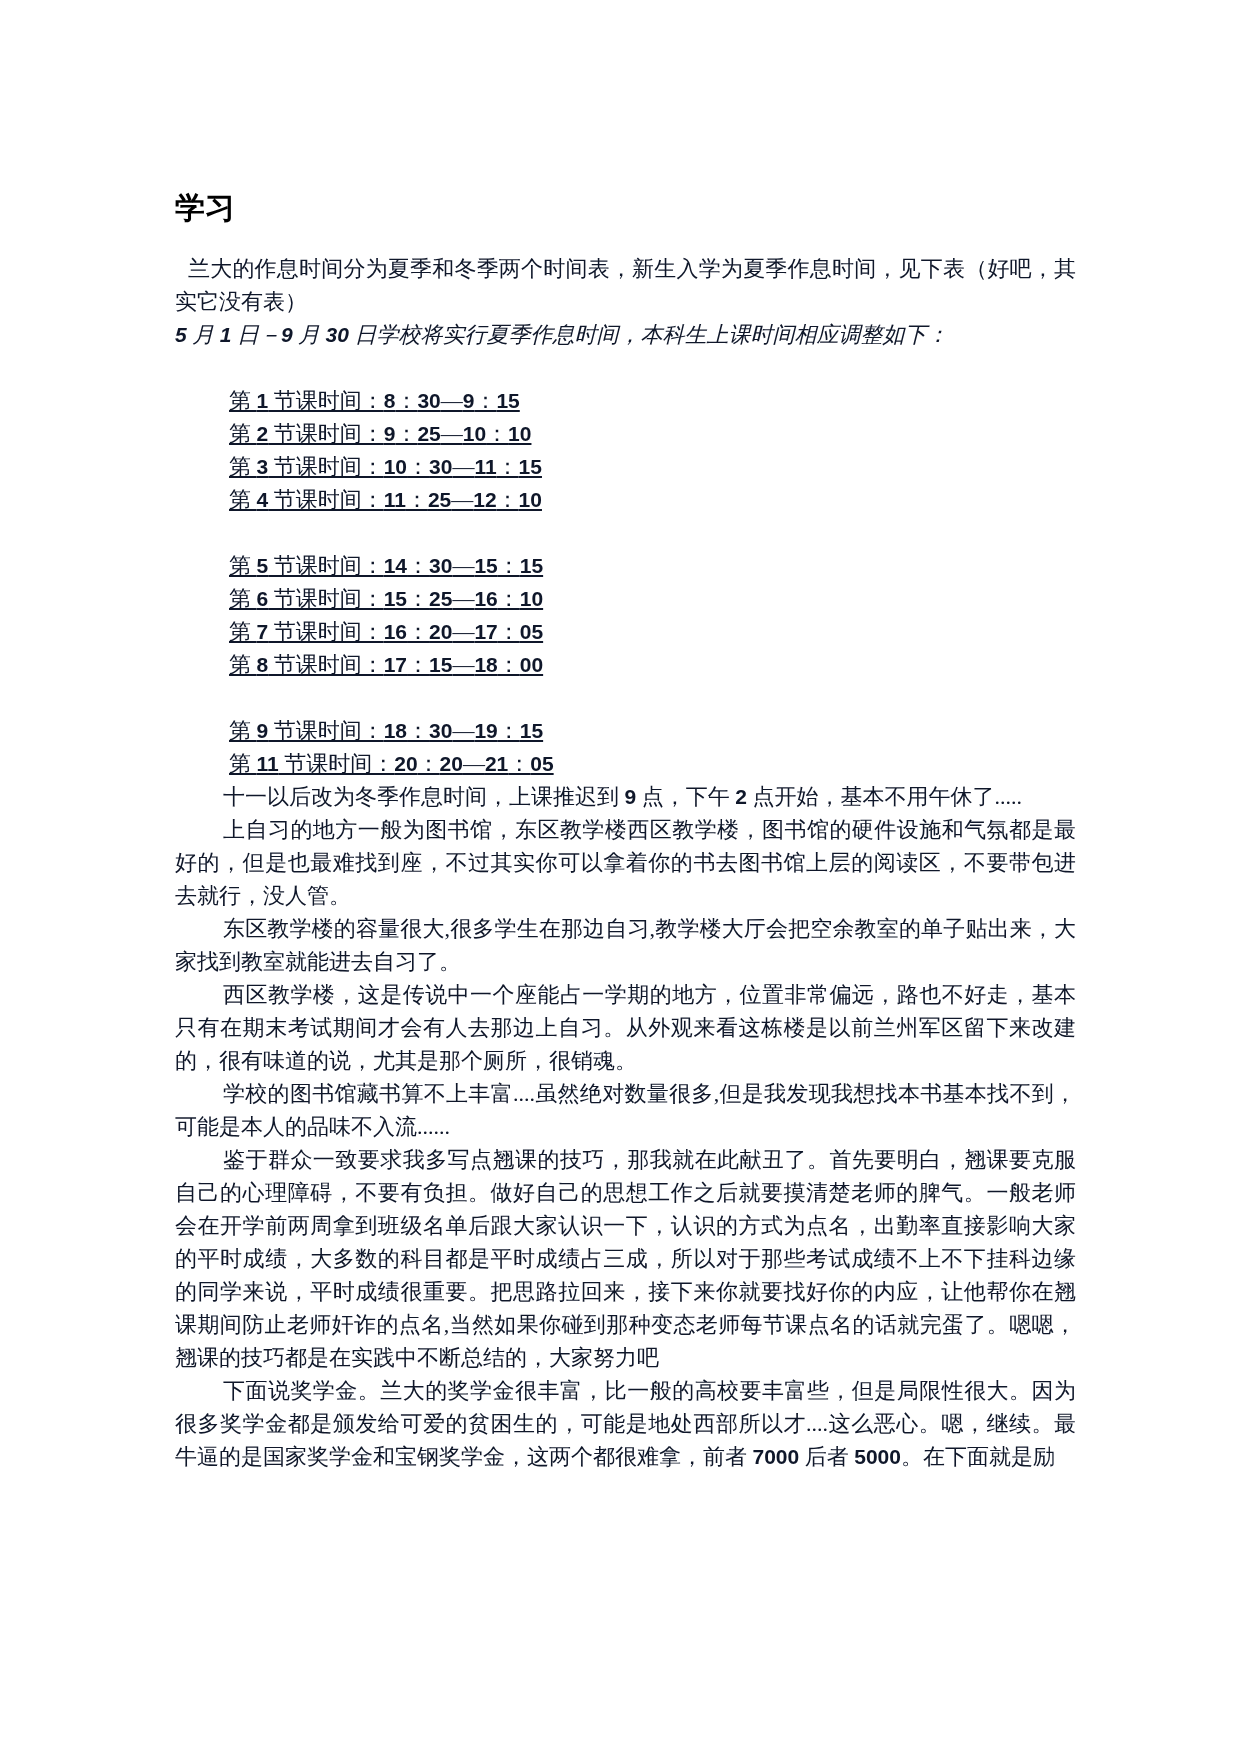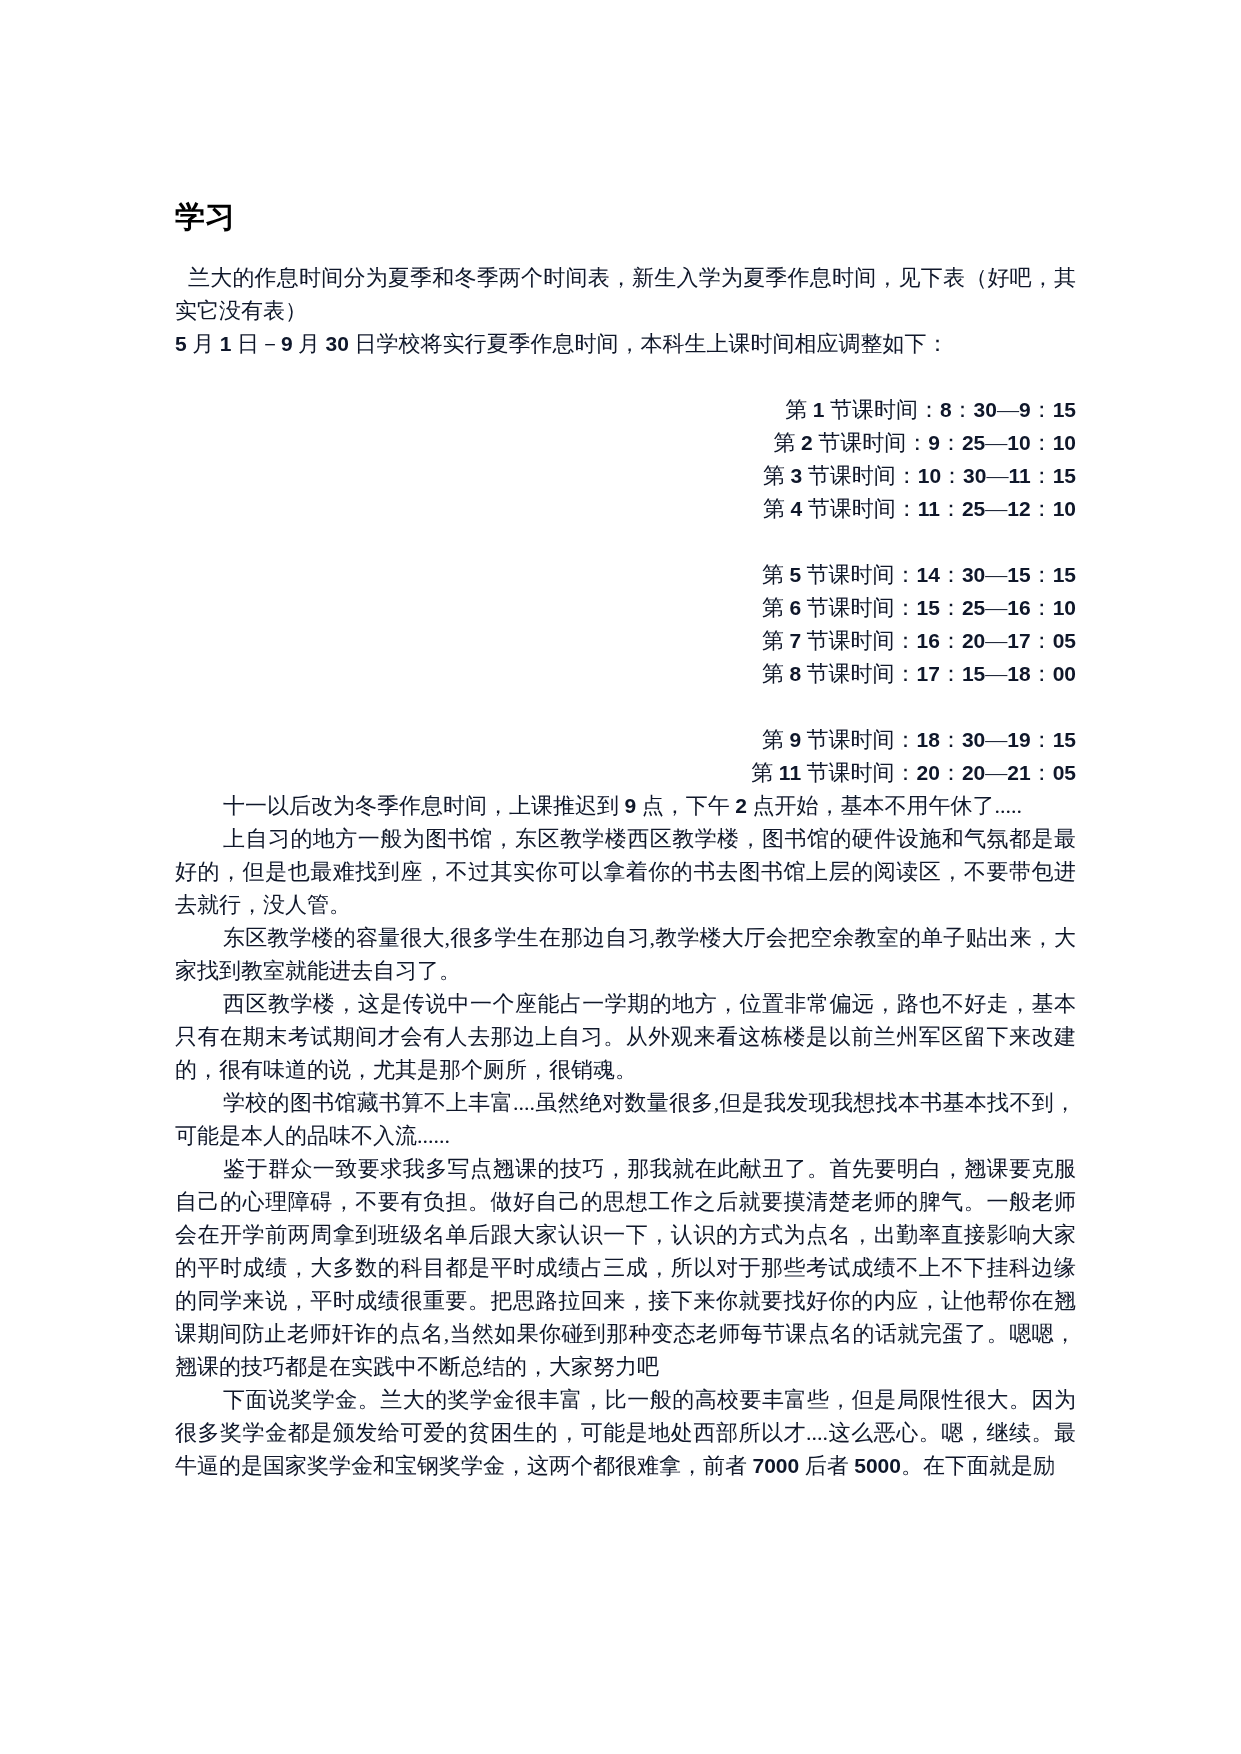--- a/index.html
+++ b/index.html
@@ -16,40 +16,41 @@
     font-family: "Liberation Serif", "DejaVu Serif", serif;
     color: #000000;
   }
   .content {
     position: absolute;
     left: 175px;
     top: 178px;
     width: 901px;
   }
   .doc-title {
-    margin: 17px 0 22px 0;
+    margin: 8px 0 22px 0;
     font-size: 30px;
     line-height: 44px;
     font-weight: bold;
     color: #000000;
   }
   .blk {
     margin: 0;
     font-size: 22px;
     line-height: 33px;
     text-align: justify;
     color: #0f172a;
   }
   .blk.intro { text-indent: 13px; }
-  .blk.flush { text-indent: 0; }
+  .blk.flush { text-indent: 0; font-style: italic; }
   .blk.body  { text-indent: 48px; }
   .blk.schedule {
     margin-left: 54px;
     text-indent: 0;
-    text-align: right;
+    text-align: left;
+    text-decoration: underline;
   }
   .blk.blank { height: 33px; }
   
   .num {
     font-family: "Liberation Sans", "DejaVu Sans", sans-serif;
     font-weight: 600;
     font-size: 21px;
   }
 </style>
 </head>

